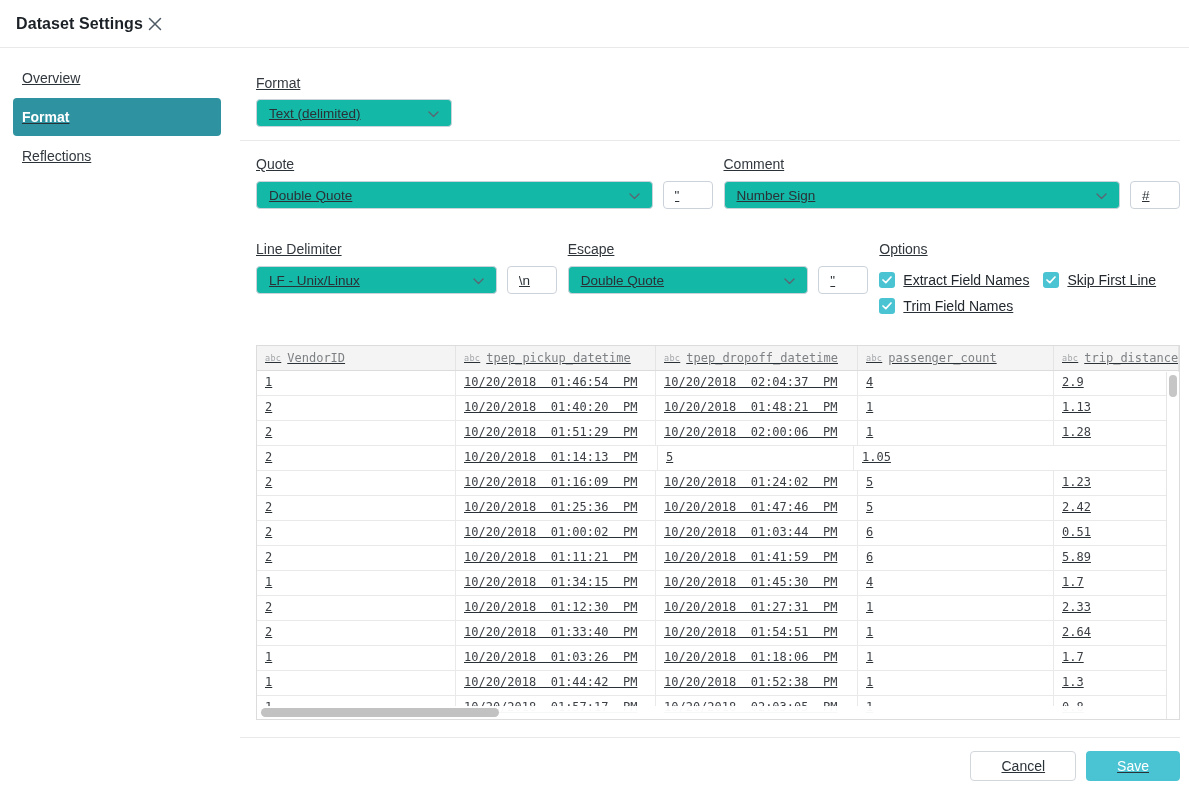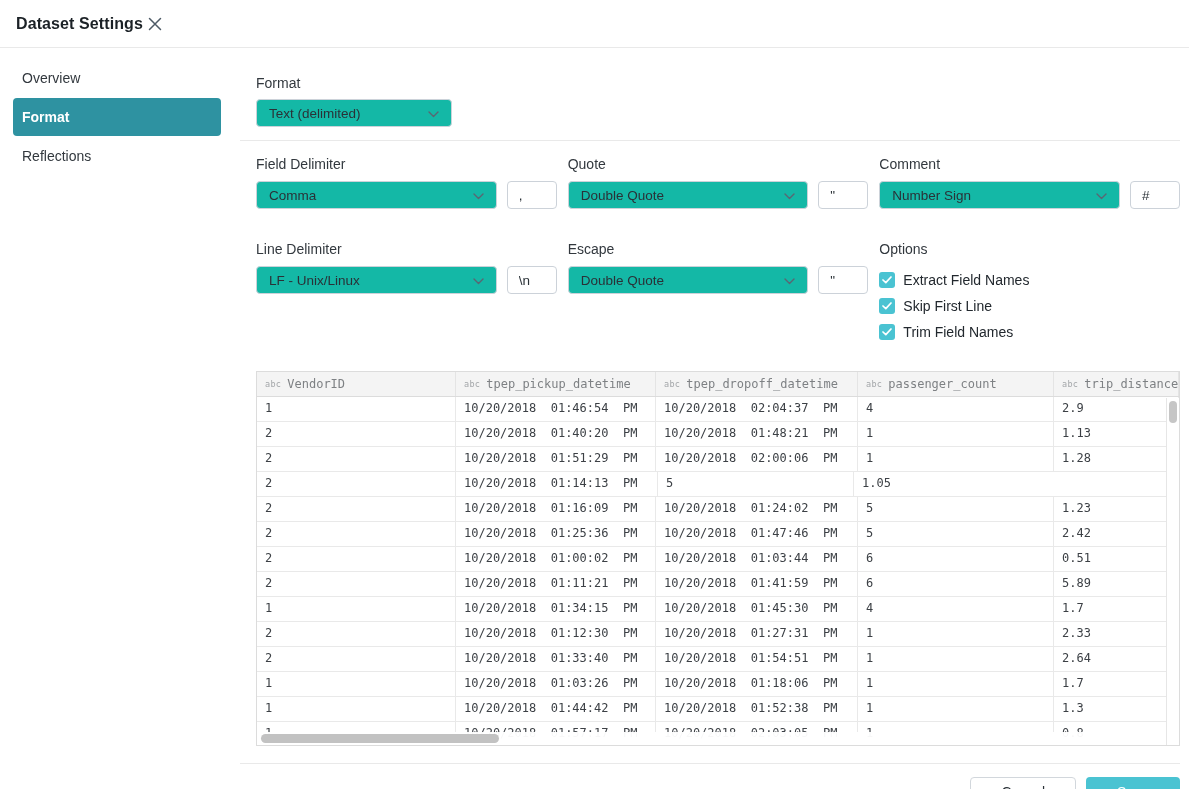--- a/index.html
+++ b/index.html
@@ -11,21 +11,21 @@
   }
   .dialog { width:1189px; height:789px; background:#fff; position:relative; display:flex; flex-direction:column; }
 
   
   .hdr { height:48px; flex:0 0 48px; display:flex; align-items:center; justify-content:flex-start;
          padding:0 18px 0 16px; border-bottom:1px solid #e9e9e9; }
   .hdr h1 { font-size:16px; font-weight:700; color:#1b2126; letter-spacing:.1px; }
   .close-btn { background:none; border:none; cursor:pointer; padding:4px; line-height:0; }
 
   
-  .bodywrap { display:flex; flex:1; min-height:0; }
+  .bodywrap { display:flex; flex:1; min-height:0;text-decoration:underline; }
   .sidebar { width:240px; flex:0 0 240px; padding-top:14px; }
   .side-item { font-size:14px; color:#32383e; padding:8px 0 8px 22px; cursor:pointer; }
   .side-item.active { background:var(--sidebar-active); color:#fff; font-weight:700;
                       border-radius:4px; margin:4px 19px 4px 13px; padding:11px 0 11px 9px; }
 
   .main { flex:1; min-width:0; padding:0 9px 0 16px; }
   .divider { border:0; border-top:1px solid #e9e9e9; margin-left:-16px; }
 
   .sec-label { font-size:14px; color:#32383e; }
   .format-label { margin-top:27px; }
@@ -38,21 +38,21 @@
   .row3 { display:flex; gap:11px; }
   .row-a { margin-top:15px; }
   .row-b { margin-top:32px; }
   .group { flex:1; min-width:0; }
   .flabel { font-size:14px; color:#32383e; margin-bottom:9px; }
   .controls { display:flex; gap:10px; }
   .controls .dropdown { flex:1; min-width:0; }
   .char { width:50px; flex:0 0 50px; height:28px; border:1px solid #ccd2d9; border-radius:4px;
           padding-left:11px; font-family:"Liberation Sans",sans-serif; font-size:13.5px; color:#2a3137; }
 
-  .opts { display:flex; flex-wrap:wrap; column-gap:14px; row-gap:10px; padding-top:6px;flex-direction:column; }
+  .opts { display:flex; flex-wrap:wrap; column-gap:14px; row-gap:10px; padding-top:6px; }
   .cb { display:flex; align-items:center; gap:8px; font-size:14px; color:#22282e; cursor:pointer; }
   .cbox { width:16px; height:16px; flex:0 0 16px; border-radius:3px; background:var(--accent);
           display:flex; align-items:center; justify-content:center; }
 
   
   .ptable { position:relative; margin-top:31px; height:375px; border:1px solid #dcdcdc; overflow:hidden;
             font-family:"DejaVu Sans Mono", monospace; font-size:12px; }
   .thead { display:flex; height:25px; background:#f4f4f4; border-bottom:1px solid #dcdcdc; }
   .th { display:flex; align-items:center; gap:6px; padding:0 8px; border-right:1px solid #e4e4e4;
         color:#7e8184; overflow:hidden; white-space:pre; }
@@ -105,32 +105,20 @@
         <span>
           <svg width="11" height="7" viewBox="0 0 11 7">
               <path d="M1 1 L5.5 5.5 L10 1" stroke="#5a6672" stroke-width="1.4" fill="none" stroke-linecap="round" stroke-linejoin="round"></path>
             </svg>
         </span>
       </div>
 
       <hr class="divider top">
 
       <div class="row3 row-a">
-        <div class="group">
-          <div class="flabel">Field Delimiter</div>
-          <div class="controls">
-            <div class="dropdown">
-              <span>Comma</span>
-              <span><svg width="11" height="7" viewBox="0 0 11 7">
-                    <path d="M1 1 L5.5 5.5 L10 1" stroke="#5a6672" stroke-width="1.4" fill="none" stroke-linecap="round" stroke-linejoin="round"></path>
-                  </svg></span>
-            </div>
-            <input class="char" value="," style="">
-          </div>
-        </div>
         <div class="group">
           <div class="flabel">Quote</div>
           <div class="controls">
             <div class="dropdown">
               <span>Double Quote</span>
               <span><svg width="11" height="7" viewBox="0 0 11 7">
                     <path d="M1 1 L5.5 5.5 L10 1" stroke="#5a6672" stroke-width="1.4" fill="none" stroke-linecap="round" stroke-linejoin="round"></path>
                   </svg></span>
             </div>
             <input class="char" value="&quot;" style="">

